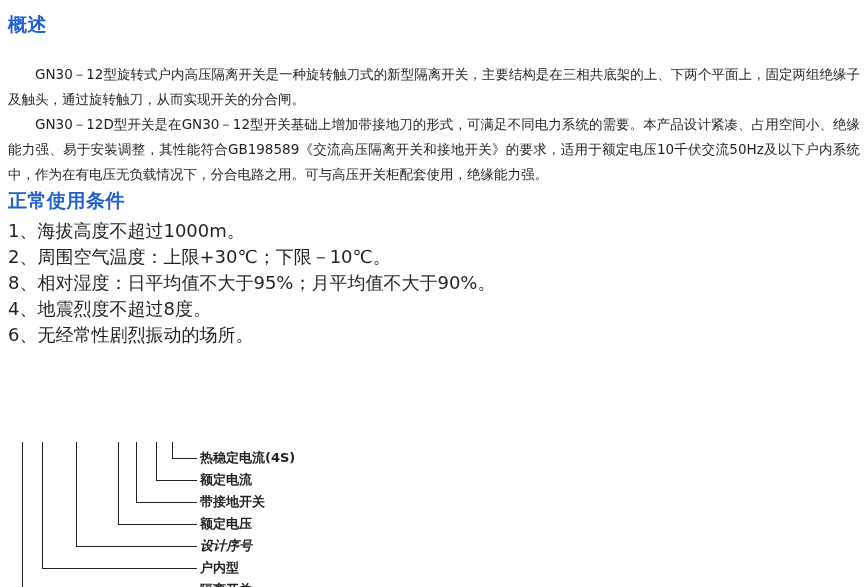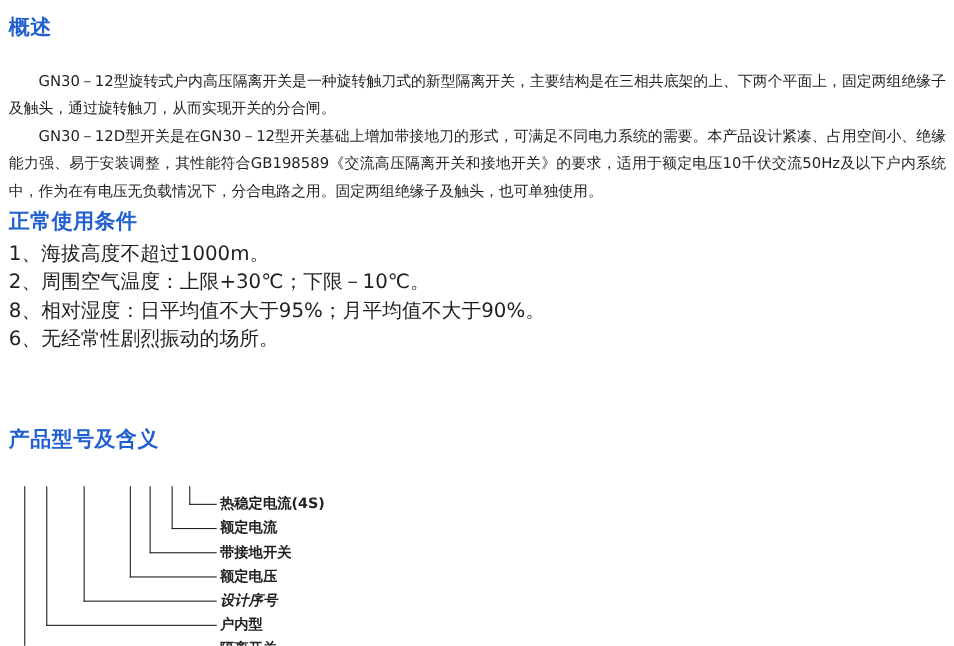--- a/index.html
+++ b/index.html
@@ -98,32 +98,32 @@
 </style>
 </head>
 <body>
 
 <div class="page">
 
   <h2 class="section-title" id="title-overview">概述</h2>
 
   <p class="para" id="para-1">GN30－12型旋转式户内高压隔离开关是一种旋转触刀式的新型隔离开关，主要结构是在三相共底架的上、下两个平面上，固定两组绝缘子及触头，通过旋转触刀，从而实现开关的分合闸。</p>
 
-  <p class="para" id="para-2">GN30－12D型开关是在GN30－12型开关基础上增加带接地刀的形式，可满足不同电力系统的需要。本产品设计紧凑、占用空间小、绝缘能力强、易于安装调整，其性能符合GB198589《交流高压隔离开关和接地开关》的要求，适用于额定电压10千伏交流50Hz及以下户内系统中，作为在有电压无负载情况下，分合电路之用。固定两组绝缘子及触头，也可单独使用。</p>
+  <p class="para" id="para-2">GN30－12D型开关是在GN30－12型开关基础上增加带接地刀的形式，可满足不同电力系统的需要。本产品设计紧凑、占用空间小、绝缘能力强、易于安装调整，其性能符合GB198589《交流高压隔离开关和接地开关》的要求，适用于额定电压10千伏交流50Hz及以下户内系统中，作为在有电压无负载情况下，分合电路之用。可与高压开关柜配套使用，绝缘能力强。</p>
 
   <h2 class="section-title" id="title-conditions">正常使用条件</h2>
 
   <ul class="cond-list">
     <li>1、海拔高度不超过1000m。</li>
     <li>2、周围空气温度：上限+30℃；下限－10℃。</li>
     <li>8、相对湿度：日平均值不大于95%；月平均值不大于90%。</li>
+    <li>4、地震烈度不超过8度。</li>
     <li>6、无经常性剧烈振动的场所。</li>
   </ul>
 
-  <h2 class="section-title" id="title-model">产品型号及含义</h2>
 
   <div class="model-wrap">
 
 
     <div class="leader" style="left:164px; top:22px; width:24px; height:16px;"></div>
     <div class="leader" style="left:148px; top:22px; width:40px; height:38px;"></div>
     <div class="leader" style="left:128px; top:22px; width:60px; height:60px;"></div>
     <div class="leader" style="left:110px; top:22px; width:78px; height:82px;"></div>
     <div class="leader" style="left:68px; top:22px; width:120px; height:104px;"></div>
     <div class="leader" style="left:34px; top:22px; width:154px; height:126px;"></div>

